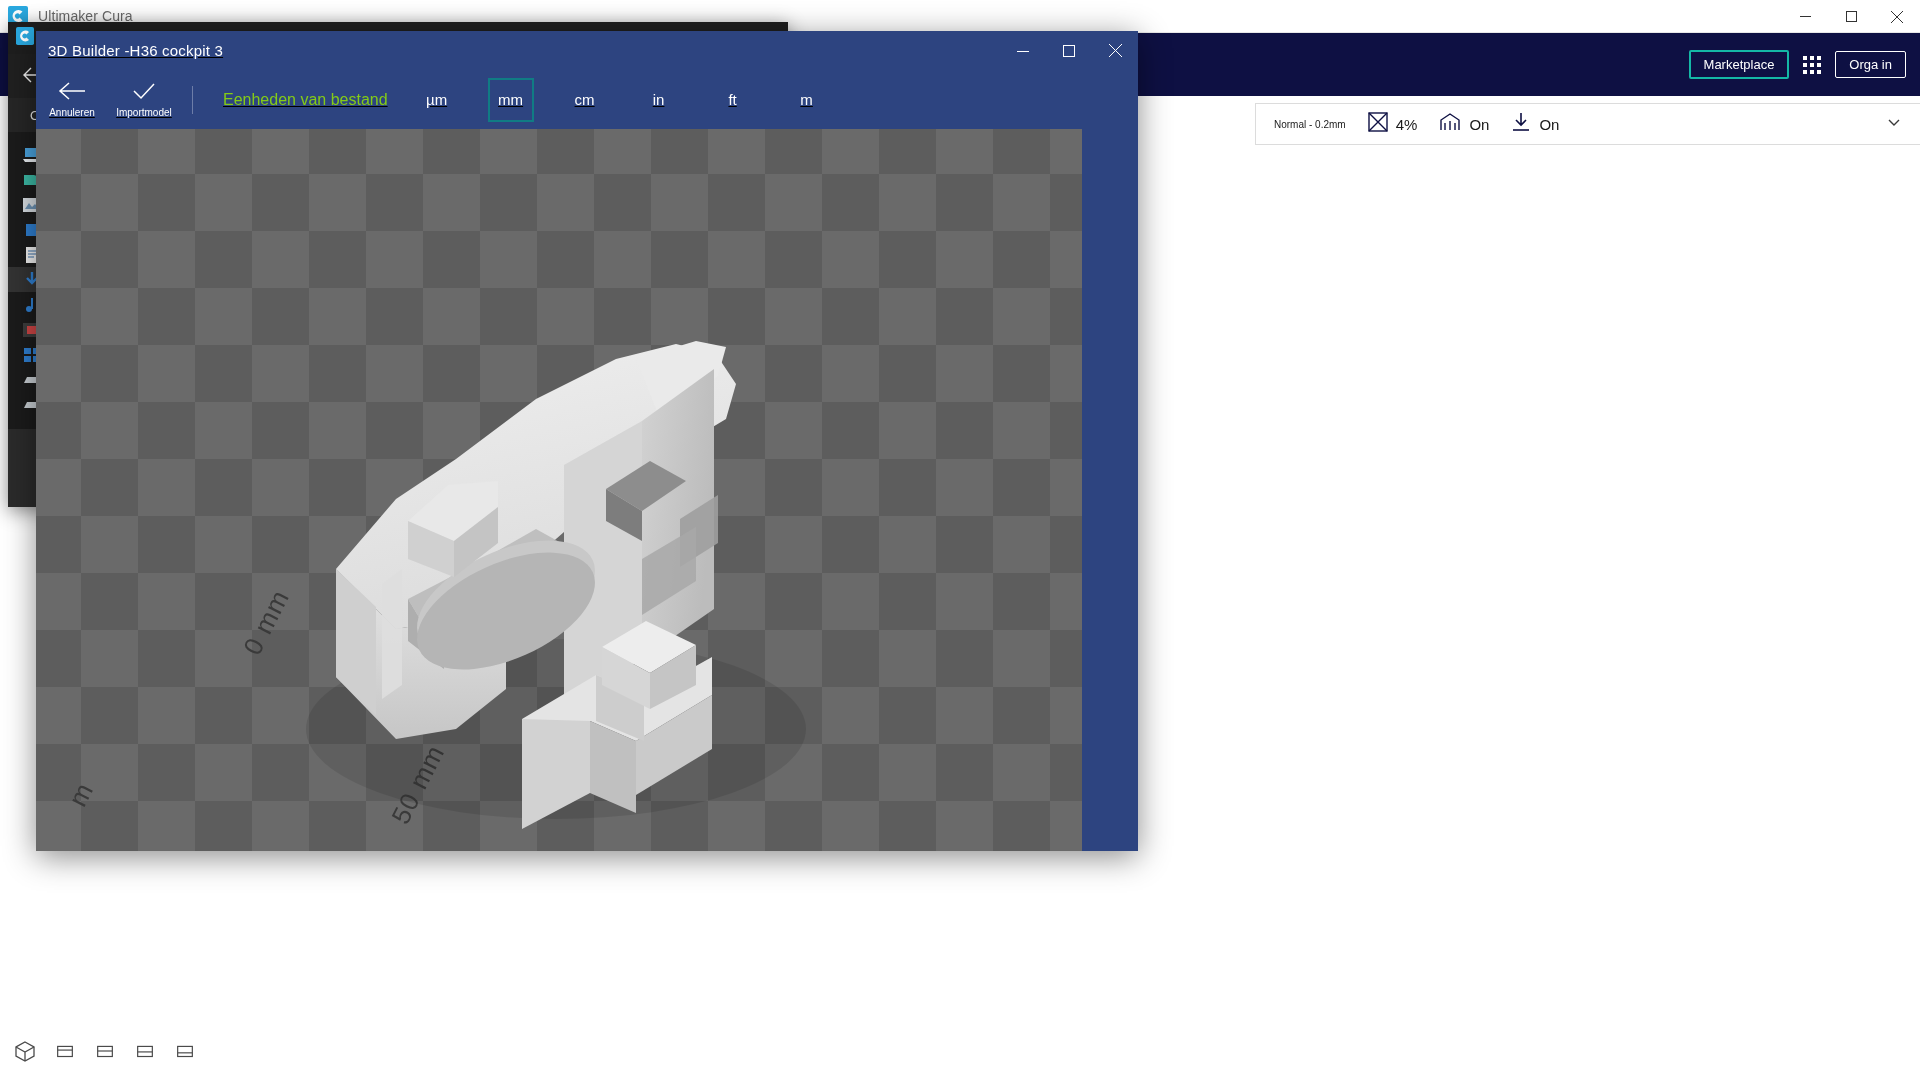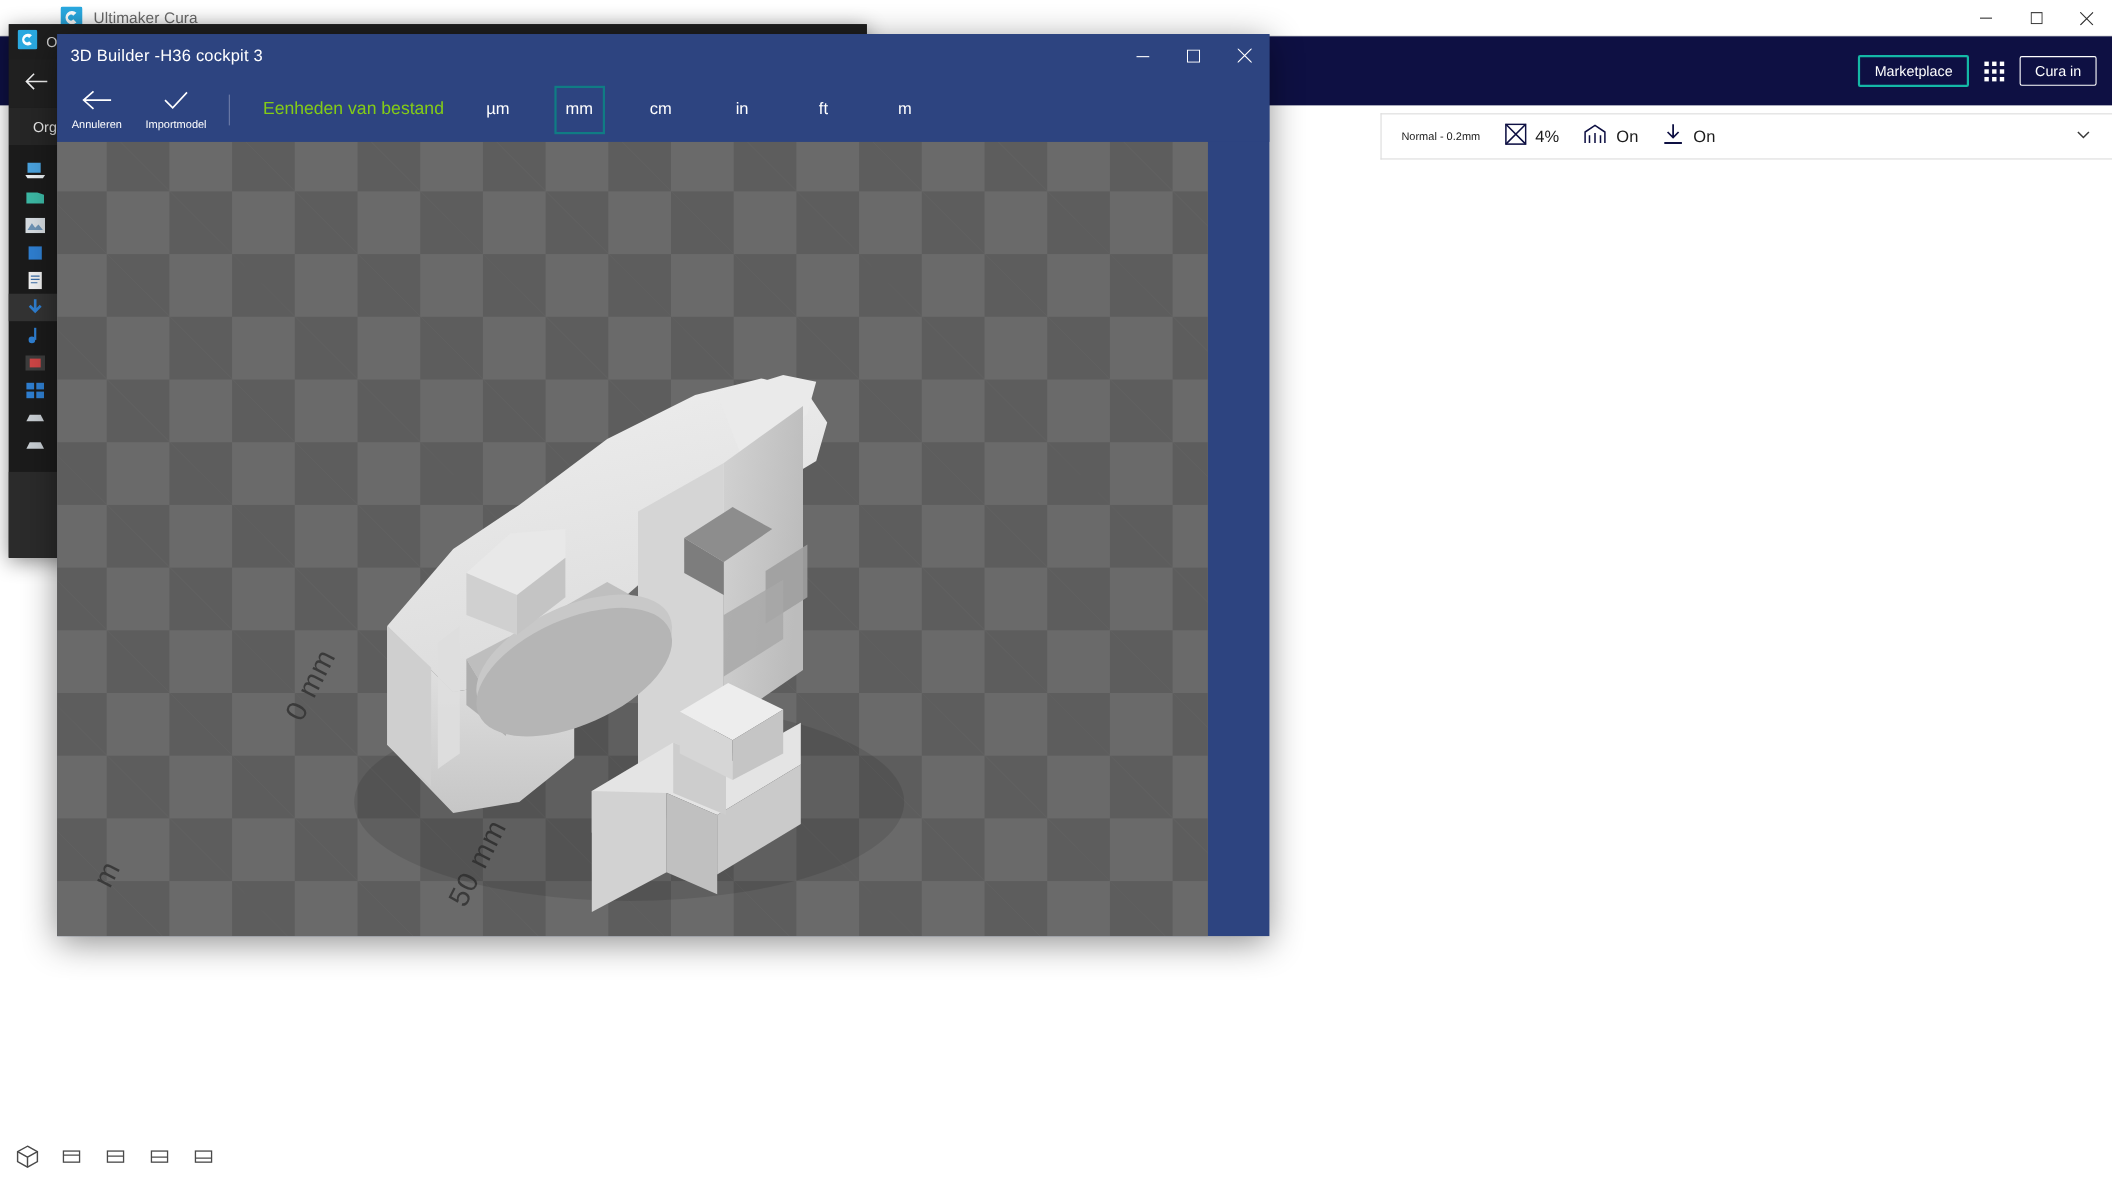--- a/index.html
+++ b/index.html
@@ -12,21 +12,21 @@
   #root { position: relative; width: 1920px; height: 1080px; }
 
   
   .cura-window {
     position: absolute; left: 0; top: 0; width: 1920px; height: 1080px;
     background: #ffffff;
   }
   .cura-titlebar {
     position: absolute; left: 0; top: 0; width: 1920px; height: 33px;
     background: #ffffff; border-bottom: 1px solid #e8e8e8;
-    display: flex; align-items: center; padding-left: 47px;
+    display: flex; align-items: center;
   }
   .cura-logo {
     width: 20px; height: 20px; margin-left: 8px; margin-right: 10px;
     position: relative; flex: none;
   }
   .cura-logo svg { display: block; }
   .cura-title-text {
     font-size: 14px; color: #6b6b6b; letter-spacing: .1px;
   }
   .win-controls {
@@ -115,23 +115,24 @@
     position: absolute; left: 48px; top: 110px; right: 0; bottom: 0;
     background: #1f1f1f;
   }
   .od-footer {
     position: absolute; left: 0; right: 0; bottom: 0; height: 78px;
     background: #2b2b2b;
   }
 
   
   .builder {
-    position: absolute; left: 52px; top: 31px; width: 1102px; height: 820px;
+    position: absolute; left: 36px; top: 31px; width: 1102px; height: 820px;
     background: #2d4480;
     box-shadow: 0 6px 30px rgba(0,0,0,.45);
+    text-decoration: underline;
   }
   .b-titlebar {
     height: 39px; background: #2d4480; display:flex; align-items:center;
     position: relative;
   }
   .b-title { font-size: 15px; color: #ffffff; margin-left: 12px; letter-spacing: .2px;}
   .b-wincontrols { position: absolute; right: 0; top: 0; height: 39px; display: flex; }
   .b-wbtn {
     width: 46px; height: 39px; display:flex; align-items:center;
     justify-content:center; color:#ffffff;
@@ -220,21 +221,21 @@
           <i></i>
             <i></i>
             <i></i>
             <i></i>
             <i></i>
             <i></i>
             <i></i>
             <i></i>
             <i></i>
         </div>
-        <div class="signin-btn">Cura in</div>
+        <div class="signin-btn">Orga in</div>
       </div>
     </div>
 
     <div class="cura-viewport">
       <div class="cura-bottom-tools">
         <span class="tool-ico">
           <svg width="24" height="24" viewBox="0 0 24 24" fill="none" stroke="#4a4a4a" stroke-width="1.3">
             <path d="M12 3 L21 8 L21 17 L12 22 L3 17 L3 8 Z"></path>
             <path d="M3 8 L12 13 L21 8 M12 13 L12 22"></path>
           </svg>

